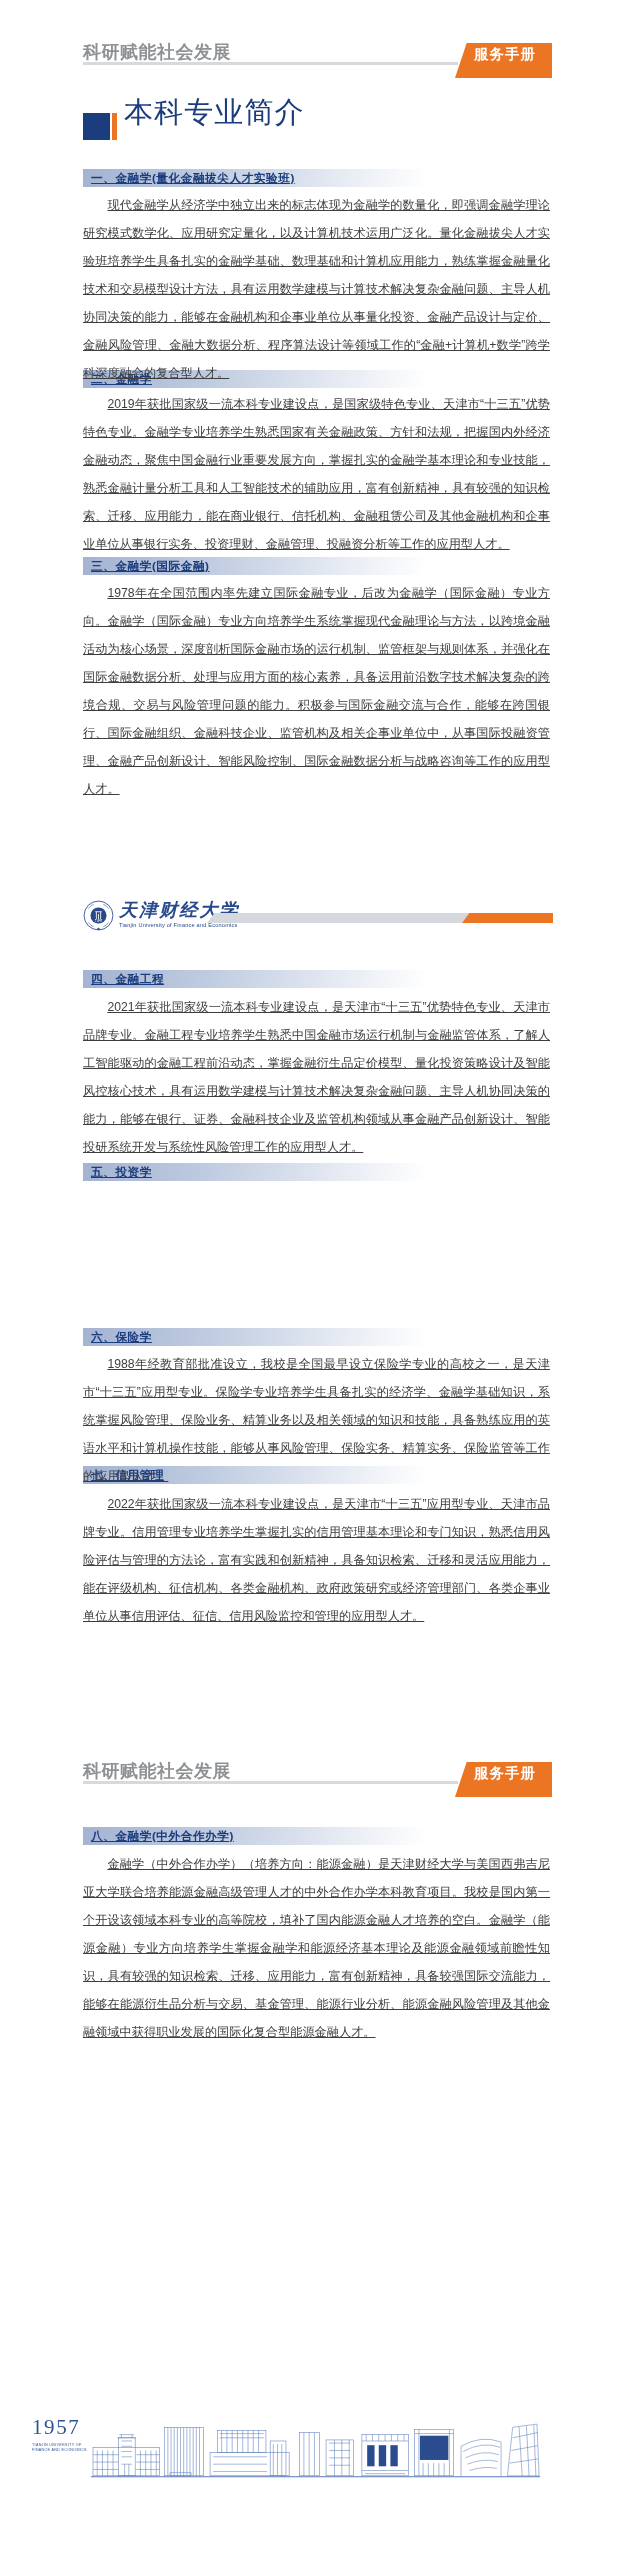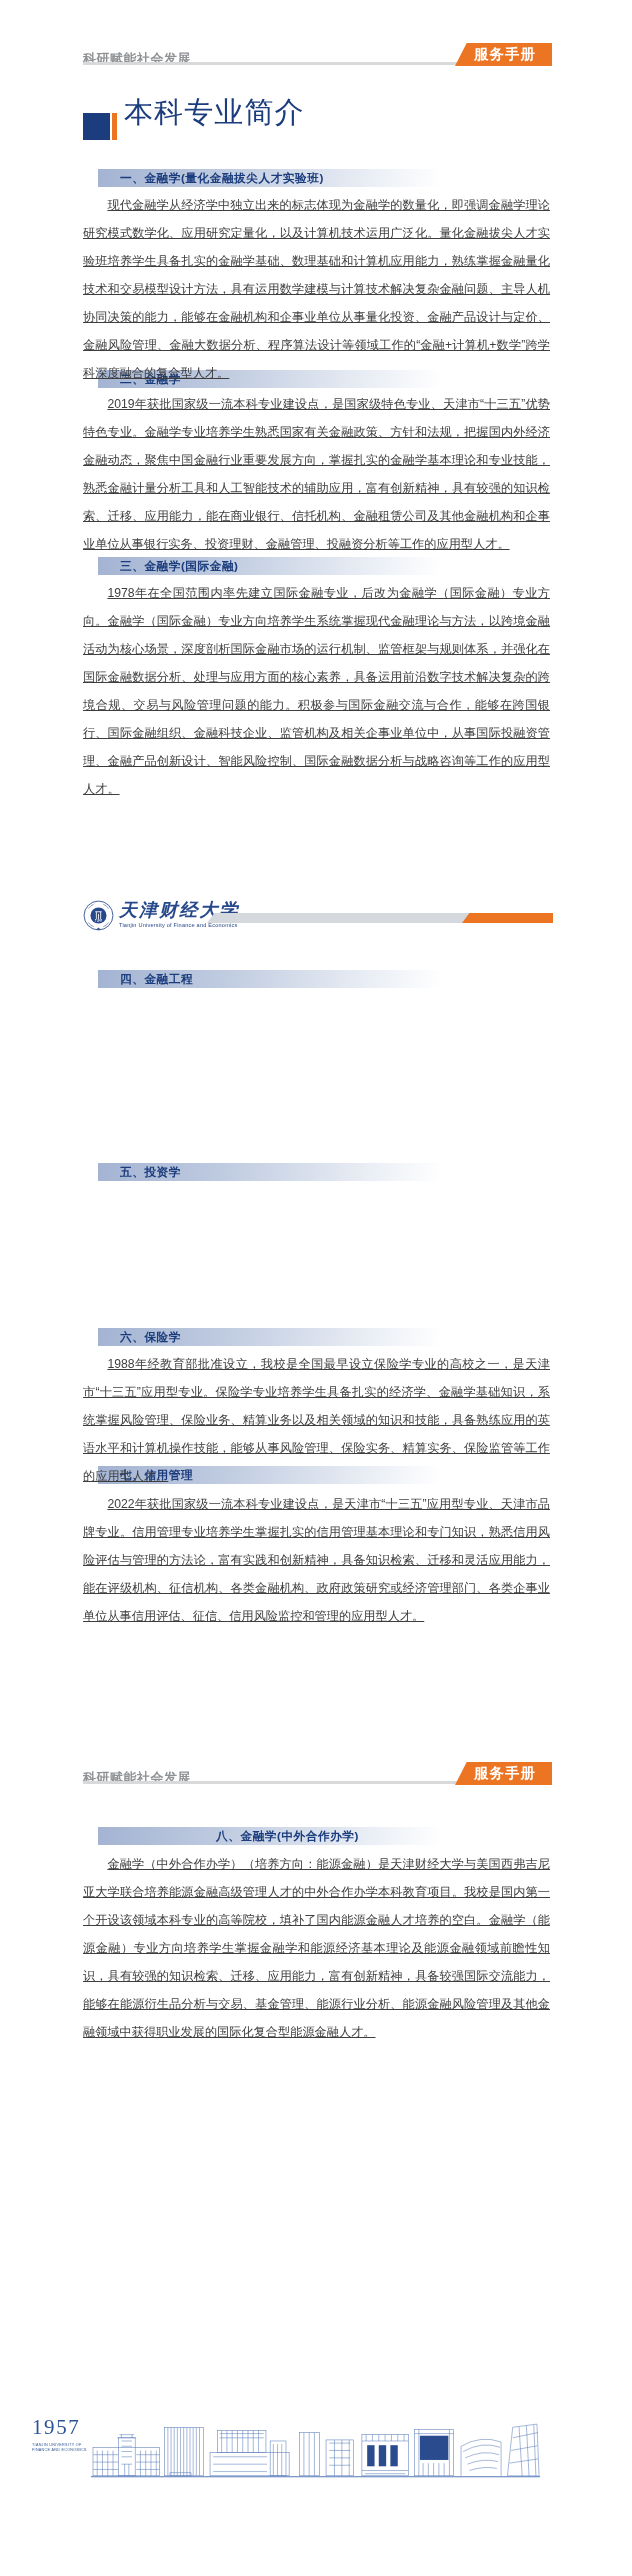--- a/index.html
+++ b/index.html
@@ -1,36 +1,36 @@
 <!DOCTYPE html>
 <html style="font-size:8.5px"><head>
 <meta charset="utf-8">
 <style>
   html,body{margin:0;padding:0;background:#ffffff;}
   .page{position:relative;width:633px;height:2576px;background:#ffffff;overflow:hidden;
         font-family:"Liberation Sans",sans-serif;}
   
   .pg-header{position:absolute;left:0;width:633px;height:24.5px;}
-  .pg-header .hdr-text{position:absolute;left:83px;top:0;font-size:13px;font-weight:bold;
-        color:#8f9295;line-height:19px;letter-spacing:0.5px;margin-top:6px;}
+  .pg-header .hdr-text{position:absolute;left:83px;top:0;font-size:18px;font-weight:bold;
+        color:#8f9295;line-height:19px;letter-spacing:0.5px;}
   .pg-header .hdr-line{position:absolute;left:83px;top:19px;width:375px;height:3.2px;background:#d7d9db;}
-  .pg-header .hdr-badge{position:absolute;left:455px;top:0;width:97px;height:23px;background:#ec7523;
+  .pg-header .hdr-badge{position:absolute;left:455px;top:0;width:97px;height:35px;background:#ec7523;
         clip-path:polygon(11.7px 0,100% 0,100% 100%,0 100%);
         color:#ffffff;font-size:14.4px;font-weight:bold;text-align:center;line-height:23px;
         letter-spacing:1.1px;padding-left:3.2px;box-sizing:border-box;}
   
   .title-square{position:absolute;left:83px;top:113px;width:26.6px;height:26.6px;background:#1c3d7d;}
   .title-orange{position:absolute;left:112px;top:113px;width:4.8px;height:26.6px;background:#ec7523;}
   .page-title{position:absolute;left:124px;top:95px;font-size:29px;font-weight:normal;color:#1c3d7d;
         line-height:34px;letter-spacing:1.1px;}
   
-  .sec-bar{position:absolute;left:98px;width:357px;height:18px;
+  .sec-bar{position:absolute;left:83px;width:357px;height:18px;
         background:linear-gradient(100deg,#a3b3d2 0%,#bfcbe0 35%,#e4e9f2 70%,rgba(255,255,255,0) 96%);
-        color:#1c3d7d;font-size:11.7px;font-weight:bold;line-height:18px;padding-left:22px;
-        box-sizing:border-box;letter-spacing:0.5px;z-index:0;}
+        color:#1c3d7d;font-size:11.7px;font-weight:bold;line-height:18px;padding-left:8px;
+        box-sizing:border-box;letter-spacing:0.5px;z-index:0;text-decoration:underline;}
   
   .para{position:absolute;left:83px;width:467px;color:#3e3e3e;font-size:12.2px;line-height:28px;
         text-align:justify;text-indent:2em;z-index:1;text-decoration:underline;}
   
   .logo-zh{position:absolute;left:119px;top:900px;font-family:"Liberation Serif",serif;font-style:italic;
         font-weight:bold;font-size:18px;color:#27498c;letter-spacing:2.1px;line-height:21px;}
   .logo-en{position:absolute;left:119px;top:922px;font-size:5.6px;color:#27498c;letter-spacing:0.2px;}
   .logo-bar{position:absolute;left:207px;top:913px;width:346px;height:10px;background:#d5d8dc;
         clip-path:polygon(7.4px 0,100% 0,100% 100%,0 100%);}
   .logo-bar .bar-orange{position:absolute;right:0;top:0;width:91px;height:10px;background:#ec7523;
@@ -76,36 +76,37 @@
       <path d="M29 52 l-3 3 h6 z" fill="#27498c"></path>
     </g>
   </svg>
   <div class="logo-zh">天津财经大学</div>
   <div class="logo-en">Tianjin University of Finance and Economics</div>
   <div class="logo-bar">
     <div class="bar-orange"></div>
   </div>
 
   <div class="sec-bar" style="top:970px;">四、金融工程</div>
+  <div class="para" style="top:993px;">2021年获批国家级一流本科专业建设点，是天津市“十三五”优势特色专业、天津市品牌专业。金融工程专业培养学生熟悉中国金融市场运行机制与金融监管体系，了解人工智能驱动的金融工程前沿动态，掌握金融衍生品定价模型、量化投资策略设计及智能风控核心技术，具有运用数学建模与计算技术解决复杂金融问题、主导人机协同决策的能力，能够在银行、证券、金融科技企业及监管机构领域从事金融产品创新设计、智能投研系统开发与系统性风险管理工作的应用型人才。</div>
 
   <div class="sec-bar" style="top:1163px;">五、投资学</div>
 
   <div class="sec-bar" style="top:1328px;">六、保险学</div>
   <div class="para" style="top:1350px;">1988年经教育部批准设立，我校是全国最早设立保险学专业的高校之一，是天津市“十三五”应用型专业。保险学专业培养学生具备扎实的经济学、金融学基础知识，系统掌握风险管理、保险业务、精算业务以及相关领域的知识和技能，具备熟练应用的英语水平和计算机操作技能，能够从事风险管理、保险实务、精算实务、保险监管等工作的应用型人才。</div>
 
   <div class="sec-bar" style="top:1466px;">七、信用管理</div>
   <div class="para" style="top:1490px;">2022年获批国家级一流本科专业建设点，是天津市“十三五”应用型专业、天津市品牌专业。信用管理专业培养学生掌握扎实的信用管理基本理论和专门知识，熟悉信用风险评估与管理的方法论，富有实践和创新精神，具备知识检索、迁移和灵活应用能力，能在评级机构、征信机构、各类金融机构、政府政策研究或经济管理部门、各类企事业单位从事信用评估、征信、信用风险监控和管理的应用型人才。</div>
 
   <div class="pg-header" style="top:1762px;">
     <div class="hdr-text">科研赋能社会发展</div>
     <div class="hdr-line"></div>
     <div class="hdr-badge">服务手册</div>
   </div>
 
-  <div class="sec-bar" style="top:1827px;text-align:center;">八、金融学(中外合作办学)</div>
+  <div class="sec-bar" style="top:1827px;">八、金融学(中外合作办学)</div>
   <div class="para" style="top:1850px;">金融学（中外合作办学）（培养方向：能源金融）是天津财经大学与美国西弗吉尼亚大学联合培养能源金融高级管理人才的中外合作办学本科教育项目。我校是国内第一个开设该领域本科专业的高等院校，填补了国内能源金融人才培养的空白。金融学（能源金融）专业方向培养学生掌握金融学和能源经济基本理论及能源金融领域前瞻性知识，具有较强的知识检索、迁移、应用能力，富有创新精神，具备较强国际交流能力，能够在能源衍生品分析与交易、基金管理、能源行业分析、能源金融风险管理及其他金融领域中获得职业发展的国际化复合型能源金融人才。</div>
 
   <div class="footer-year">1957</div>
   <div class="footer-caption">TIANJIN UNIVERSITY OF FINANCE AND ECONOMICS</div>
 
   <svg style="position:absolute;left:89px;top:2422px;" width="453" height="58" viewBox="0 0 852 110">
     <g stroke="#5578b8" stroke-width="1" fill="none">
 
       <rect x="4" y="48" width="126" height="54"></rect>
       <rect x="52" y="30" width="32" height="72"></rect>

